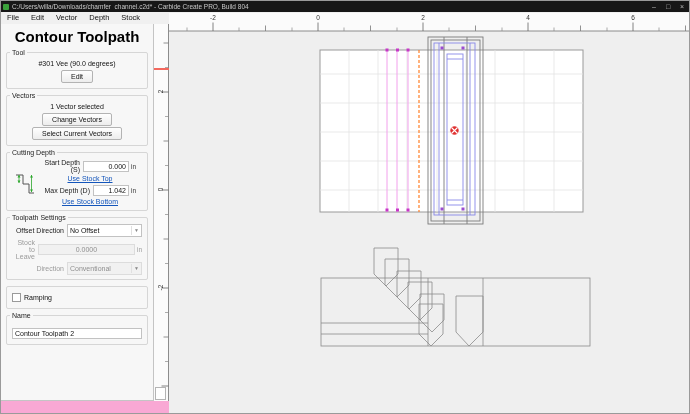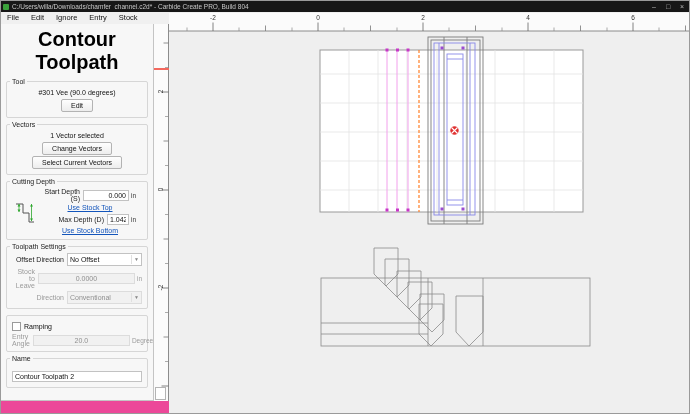--- a/index.html
+++ b/index.html
@@ -1,33 +1,33 @@
 <!DOCTYPE html>
 <html><head>
 <meta charset="utf-8">
 <style>
   html,body{margin:0;padding:0;background:#dcdcdc;}
-  #app{position:relative;width:690px;height:414px;background:#ec4899;
+  #app{position:relative;width:690px;height:414px;background:#f9a8d4;
        font-family:"Liberation Sans",sans-serif;overflow:hidden;
        border:1px solid #9a9a9a;box-sizing:border-box;}
   
   .titlebar{position:absolute;left:0;top:0;width:690px;height:11px;background:#171717;
             display:flex;align-items:center;color:#c8c8c8;font-size:6.5px;}
   .titlebar .logo{width:6px;height:6px;background:#3aa13a;border-radius:1px;margin:0 3px 0 2px;}
   .titlebar .ttl{flex:1;white-space:nowrap;overflow:hidden;}
   .winbtns{display:flex;gap:0;margin-right:2px;}
   .winbtn{width:14px;text-align:center;color:#bbb;font-size:7px;line-height:11px;cursor:default;}
   
   .menubar{position:absolute;left:0;top:11px;width:690px;height:12px;background:#f0f0f0;
            border-bottom:1px solid #d8d8d8;display:flex;align-items:center;font-size:7.5px;color:#111;}
   .menuitem{padding:0 6px;line-height:12px;}
   
   .panel{position:absolute;left:0;top:23px;width:153px;height:377px;background:#f7f7f7;
          border-right:1px solid #c4c4c4;border-bottom:1px solid #c4c4c4;box-sizing:border-box;overflow:hidden;}
-  .panel-title{font-size:20px;font-weight:bold;text-align:center;margin:4px 2px 7px;color:#000;}
+  .panel-title{font-size:15px;font-weight:bold;text-align:center;margin:4px 2px 7px;color:#000;}
   .group{position:relative;margin:0 5px 6px;border:1px solid #d6d6d6;border-radius:2px;padding:6px 5px 4px;}
   .glabel{position:absolute;top:-4px;left:3px;background:#f7f7f7;padding:0 2px;font-size:7px;line-height:8px;color:#222;}
   .centertext{font-size:7px;text-align:center;margin:1px 0 3px;color:#111;}
   .btn{display:block;margin:1px auto 1px;background:linear-gradient(#fefefe,#ededed);
        border:1px solid #b3b3b3;border-radius:2px;font-size:7px;padding:2px 9px;
        font-family:inherit;color:#111;}
   .row{display:flex;align-items:center;margin:0 0 2px;font-size:7px;color:#222;}
   .row .lbl{text-align:right;padding-right:3px;}
   input{height:11px;border:1px solid #c2c2c2;background:#fff;font-size:7px;
         font-family:inherit;padding:0 2px;box-sizing:border-box;color:#111;}
@@ -69,22 +69,22 @@
     <span class="winbtns">
       <span class="winbtn">–</span>
       <span class="winbtn">□</span>
       <span class="winbtn">×</span>
     </span>
   </div>
 
   <div class="menubar">
     <span class="menuitem">File</span>
     <span class="menuitem">Edit</span>
-    <span class="menuitem">Ignore</span>
-    <span class="menuitem">Entry</span>
+    <span class="menuitem">Vector</span>
+    <span class="menuitem">Depth</span>
     <span class="menuitem">Stock</span>
   </div>
 
   <div class="panel">
     <div class="panel-title">Contour Toolpath</div>
 
     <div class="group">
       <span class="glabel">Tool</span>
       <div class="centertext">#301 Vee (90.0 degrees)</div>
       <button class="btn">Edit</button>
@@ -111,21 +111,21 @@
         </div>
         <div class="cd-main">
           <div class="row">
             <span class="lbl" style="flex:1">Start Depth (S)</span>
             <input class="num" style="width: 46px;" value="0.000">
             <span class="unit">in</span>
           </div>
           <a class="link" href="#">Use Stock Top</a>
           <div class="row">
             <span class="lbl" style="flex:1">Max Depth (D)</span>
-            <input class="num" style="width: 22px;" value="1.042">
+            <input class="num" style="width: 36px;" value="1.042">
             <span class="unit">in</span>
           </div>
           <a class="link" style="margin-bottom:0" href="#">Use Stock Bottom</a>
         </div>
       </div>
     </div>
 
     <div class="group">
       <span class="glabel">Toolpath Settings</span>
       <div class="row">
@@ -146,25 +146,20 @@
           <span>Conventional</span>
           <span class="arr">▼</span>
         </div>
       </div>
     </div>
 
     <div class="group">
       <div class="cbrow">
         <span class="cb"></span>
         <span>Ramping</span>
-      </div>
-      <div class="row dis" style="margin-bottom:0">
-        <span class="lbl" style="width:38px;text-align:left">Entry Angle</span>
-        <input class="disabled" style="flex: 1 1 0%;" value="20.0">
-        <span class="unit" style="width:26px;text-align:right">Degrees</span>
       </div>
     </div>
 
 
     <div class="group">
       <span class="glabel">Name</span>
       <input style="width: 100%;" value="Contour Toolpath 2">
     </div>
 
   </div>

